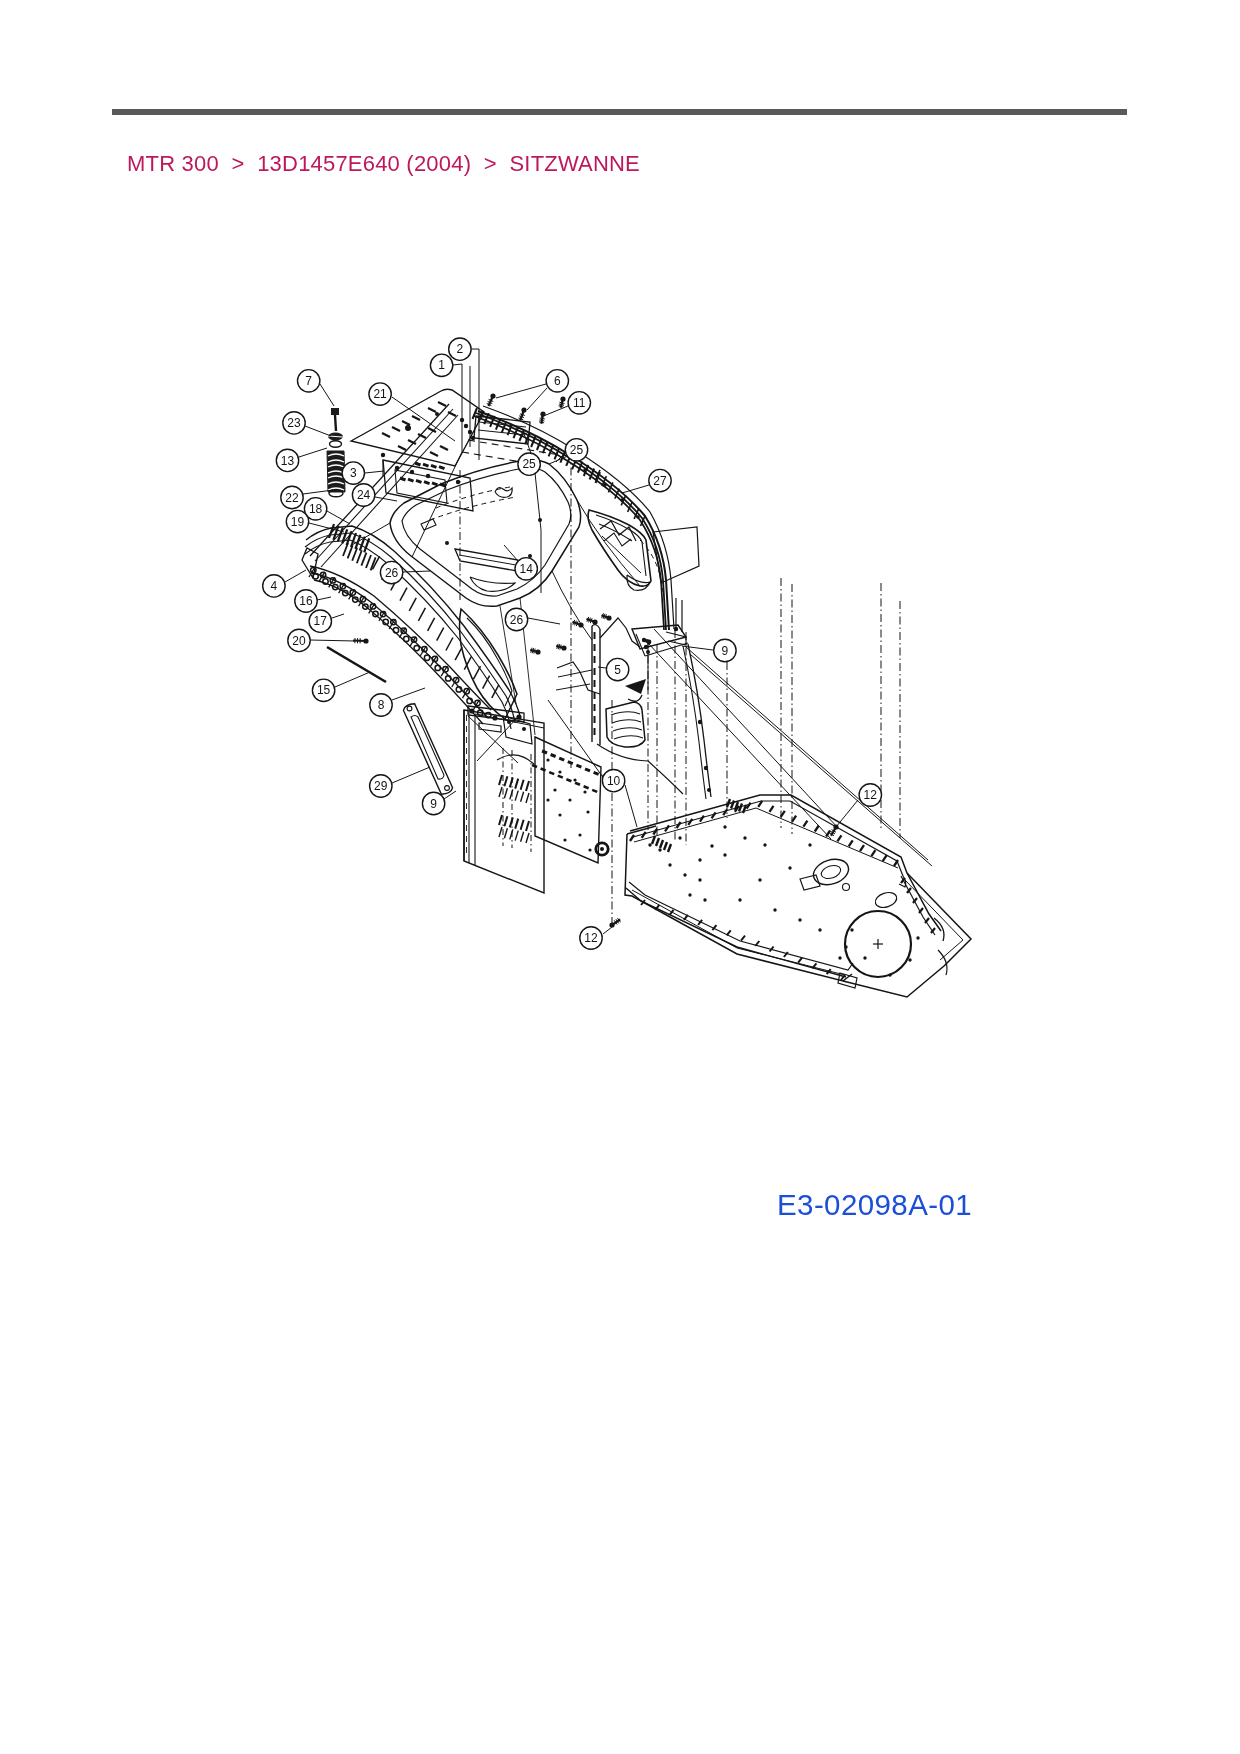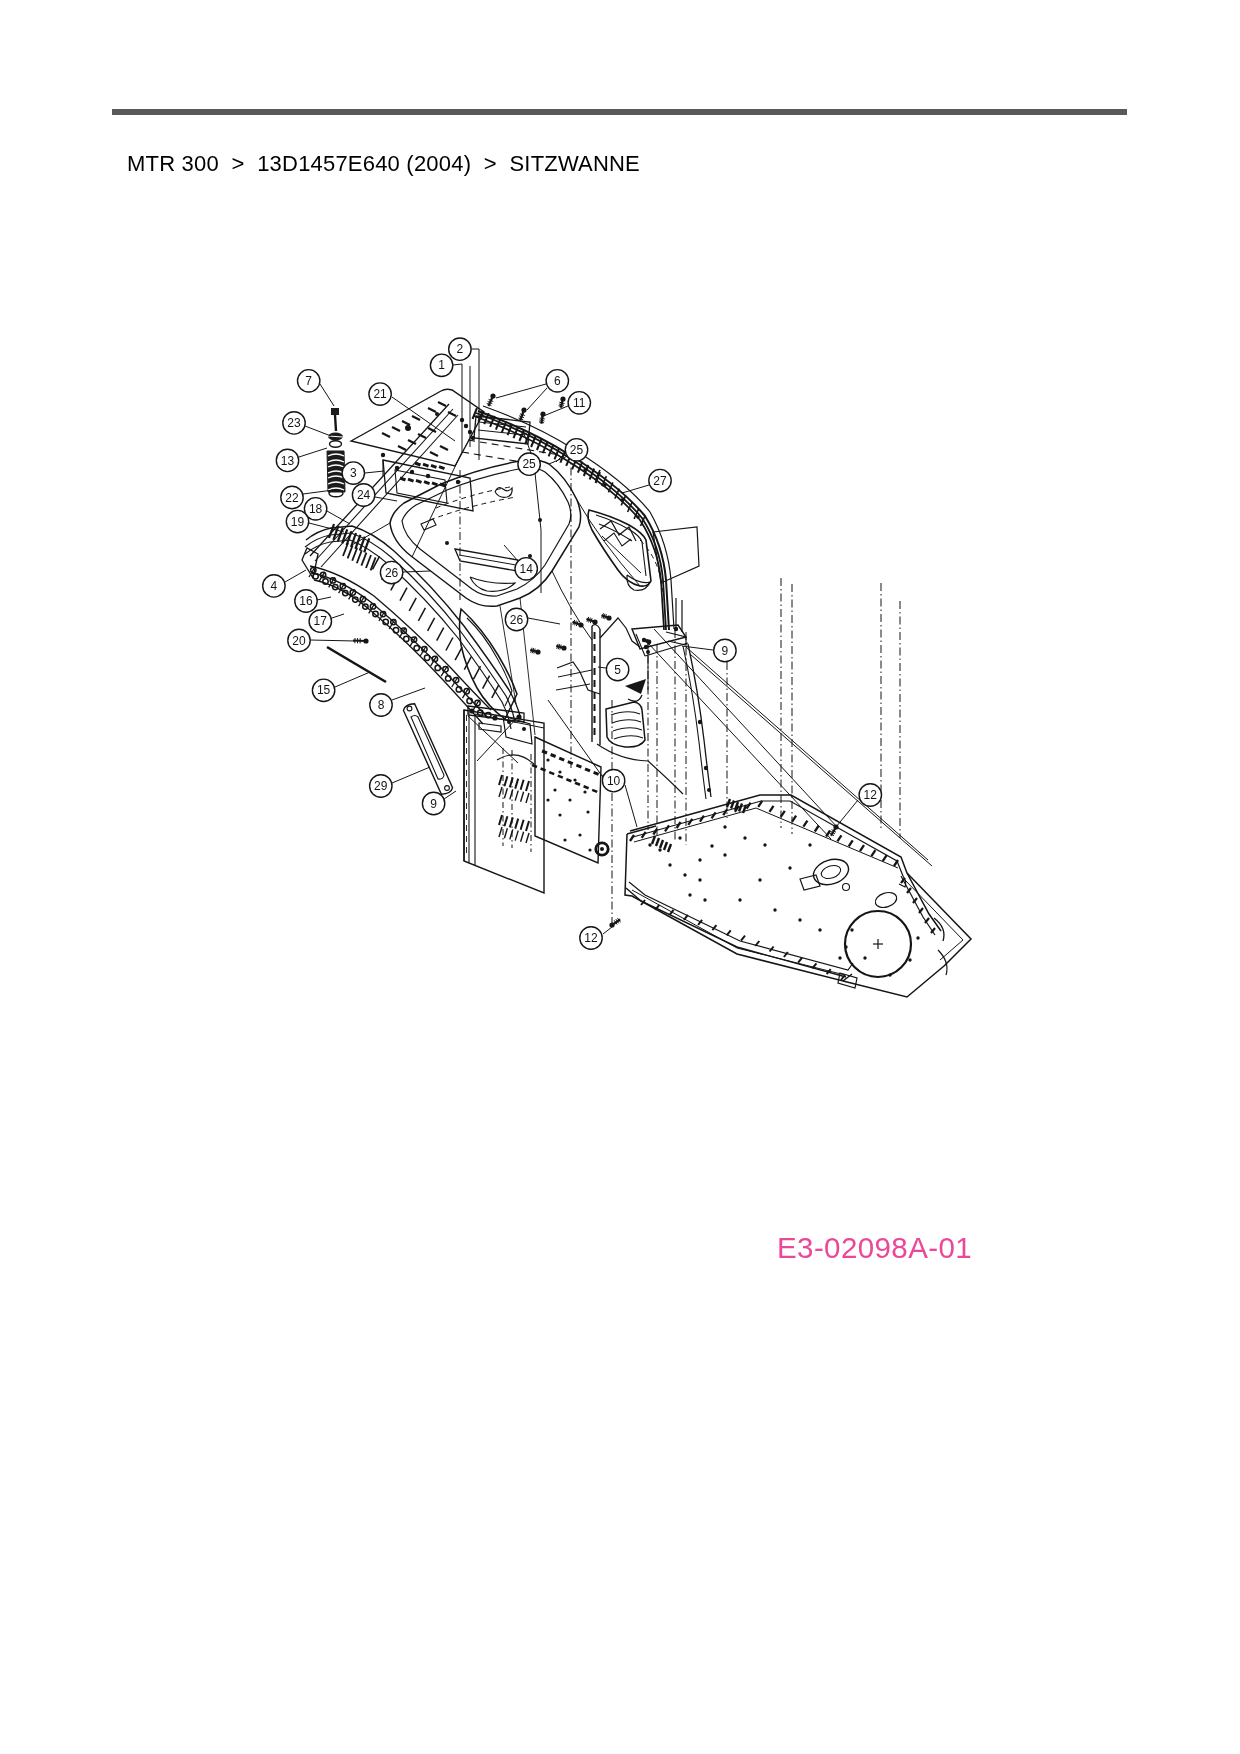--- a/index.html
+++ b/index.html
@@ -1,19 +1,19 @@
 <!DOCTYPE html>
 <html><head>
 <meta charset="utf-8">
 <style>
   html,body { margin:0; padding:0; background:#ffffff; }
   body { width:1240px; height:1754px; position:relative; font-family:"Liberation Sans",sans-serif; }
   .rule { position:absolute; left:112px; top:109px; width:1015px; height:6px; background:#59595b; }
-  .crumb { position:absolute; left:127px; top:151px; font-size:22px; color:#000000; letter-spacing:0.2px; }
-  .lbl { position:absolute; left:777px; top:1188px; font-size:29.5px; color:#ec4899; letter-spacing:0.4px;margin-top:43px; }
+  .crumb { position:absolute; left:127px; top:151px; font-size:22px; color:#be185d; letter-spacing:0.2px; }
+  .lbl { position:absolute; left:777px; top:1188px; font-size:29.5px; color:#1d4ed8; letter-spacing:0.4px; }
   svg { position:absolute; left:0; top:0; }
 </style>
 </head>
 <body>
 <div class="rule"></div>
 <div class="crumb">MTR 300&nbsp; &gt;&nbsp; 13D1457E640 (2004)&nbsp; &gt;&nbsp; SITZWANNE</div>
 <svg width="1240" height="1754" viewBox="0 0 1240 1754">
     <path d="M351,441 L441,391 Q446,388 452,390 L484,412 L455,466 Z" fill="none" stroke="#151515" stroke-width="1.4"></path>
 <line x1="382.0" y1="433.0" x2="390.0" y2="437.0" stroke="#151515" stroke-width="2.2"></line>
 <line x1="392.0" y1="427.0" x2="400.0" y2="431.0" stroke="#151515" stroke-width="2.2"></line>

